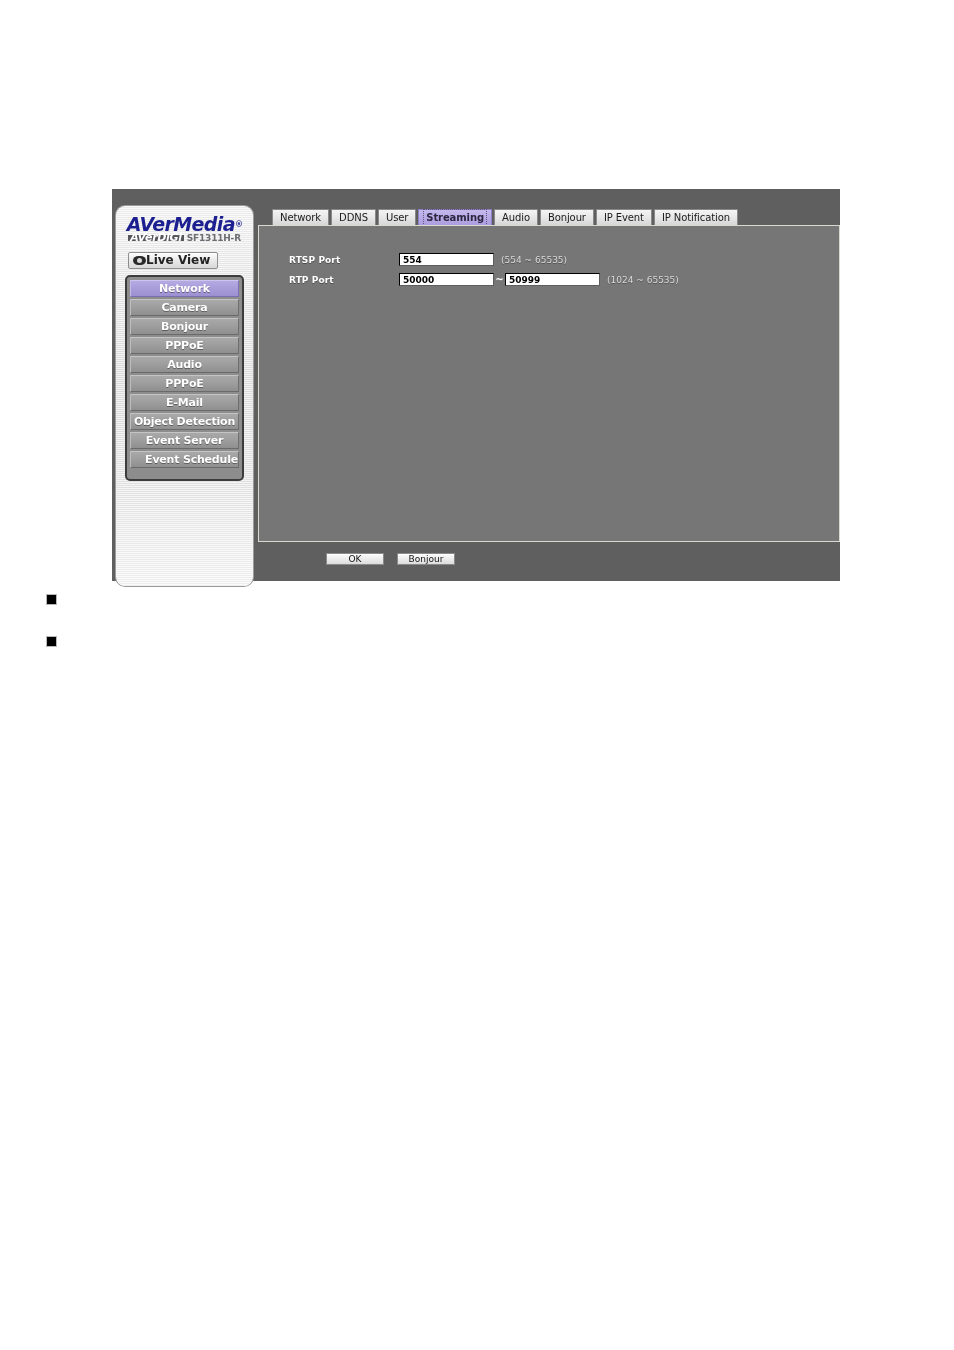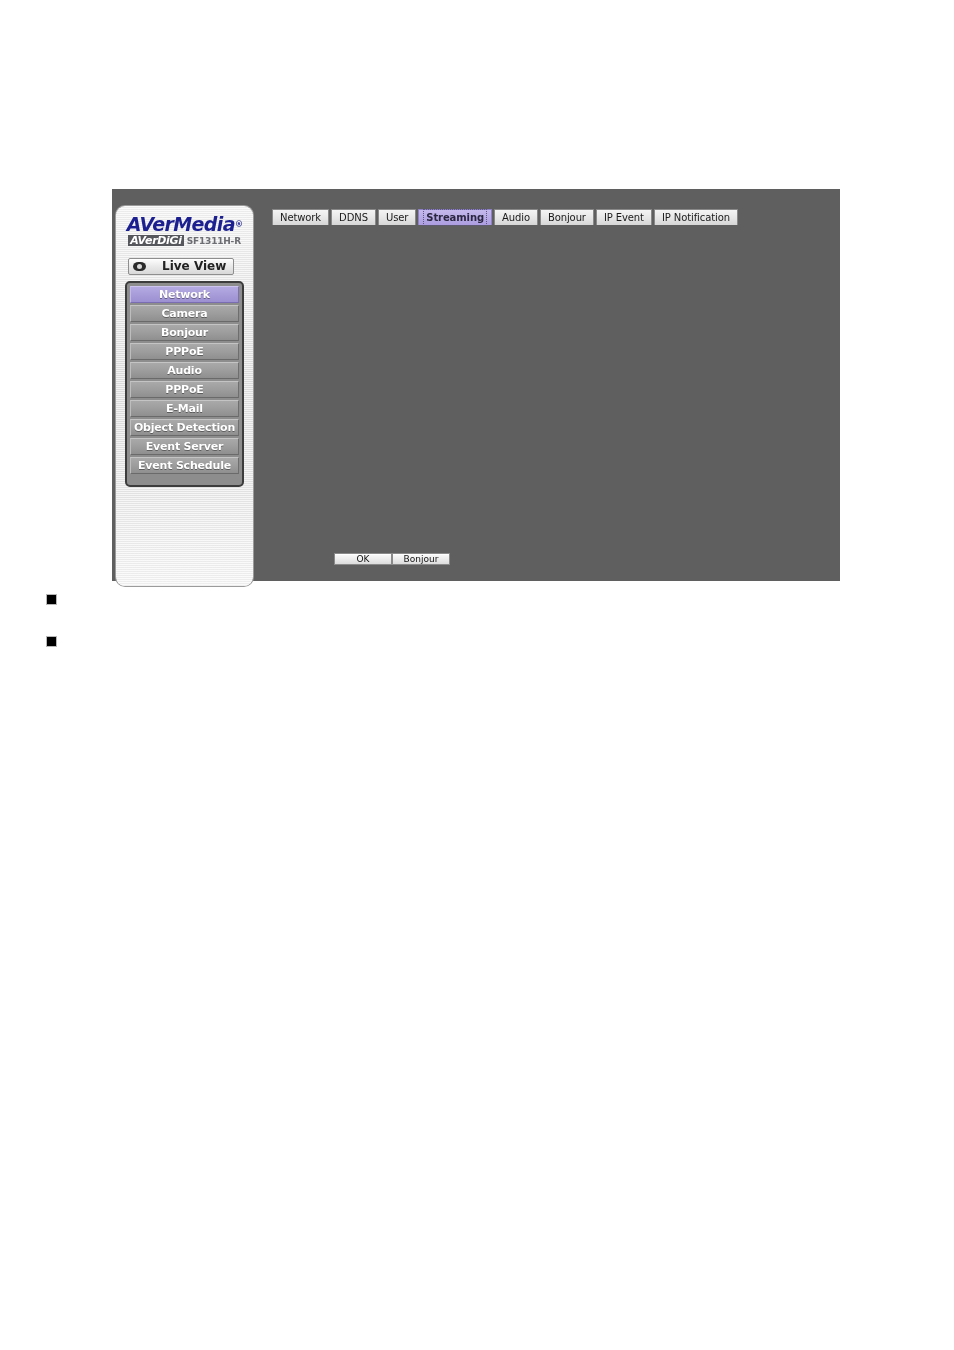--- a/index.html
+++ b/index.html
@@ -67,21 +67,21 @@
     line-height: 19px;
     white-space: nowrap;
   }
   .logo-main .tm {
     font-size: 8px;
     vertical-align: top;
     font-style: normal;
   }
   .logo-sub {
     margin-top: 1px;
-    line-height: 11px;
+    line-height: 6px;
     white-space: nowrap;
     font-size: 0;
   }
   .logo-sub .brandmark {
     display: inline-block;
     font-family: "DejaVu Sans", sans-serif;
     font-weight: bold;
     font-style: italic;
     font-size: 11px;
     color: #ffffff;
@@ -102,21 +102,21 @@
   
   .liveview-row {
     position: relative;
     z-index: 2;
     margin-top: 7px;
     padding-left: 12px;
   }
   .liveview-btn {
     display: inline-flex;
     align-items: center;
-    gap: 16px;
+    gap: 0;
     height: 15px;
     padding: 0 7px 0 4px;
     background: linear-gradient(to bottom, #fdfdfd 0%, #e9e9e9 50%, #d8d8d8 100%);
     border: 1px solid #8e8e8e;
     border-radius: 2px;
     box-shadow: inset 0 1px 0 #ffffff;
   }
   .eye-icon {
     width: 13px;
     height: 9px;
@@ -159,21 +159,21 @@
     display: flex;
     align-items: center;
     justify-content: center;
     background: linear-gradient(to bottom, #a9a9a9 0%, #9d9d9d 50%, #8f8f8f 100%);
     border-top: 1px solid #c4c4c4;
     border-left: 1px solid #bdbdbd;
     border-right: 1px solid #6e6e6e;
     border-bottom: 1px solid #6a6a6a;
     box-sizing: border-box;
   }
-  .nav-item:last-child { margin-bottom: 8px; }
+  .nav-item:last-child { margin-bottom: 8px; justify-content: flex-end; }
   .nav-item .nav-label {
     font-family: "DejaVu Sans", sans-serif;
     font-weight: bold;
     font-size: 11px;
     line-height: 12px;
     color: #ffffff;
     text-shadow: 0 1px 0 rgba(0,0,0,0.38);
     white-space: nowrap;
     letter-spacing: -0.2px;
   }
@@ -302,23 +302,24 @@
     font-size: 9px;
     line-height: 10px;
     color: #d9d9d9;
     text-shadow: 0 1px 0 rgba(0,0,0,0.3);
     white-space: nowrap;
   }
 
   
   #action-bar {
     position: absolute;
-    left: 76px;
+    left: 68px;
     top: 364px;
     display: flex;
+    gap: 13px;
     text-align: center;
   }
   .action-btn {
     width: 58px;
     height: 12px;
     display: flex;
     align-items: center;
     justify-content: center;
     background: linear-gradient(to bottom, #fbfbfb 0%, #ededed 50%, #dcdcdc 100%);
     border: 1px solid #8a8a8a;
@@ -423,20 +424,37 @@
         <span class="tab-label">Bonjour</span>
       </div>
       <div class="tab">
         <span class="tab-label">IP Event</span>
       </div>
       <div class="tab">
         <span class="tab-label">IP Notification</span>
       </div>
     </div>
 
+    <div id="form-panel">
+
+      <div class="field-row" id="row-rtsp">
+        <span class="field-label">RTSP Port</span>
+        <span class="txtbox" id="rtsp-port-input">554</span>
+        <span class="hint">(554 ~ 65535)</span>
+      </div>
+
+      <div class="field-row" id="row-rtp">
+        <span class="field-label">RTP Port</span>
+        <span class="txtbox" id="rtp-port-start-input">50000</span>
+        <span class="tilde">~</span>
+        <span class="txtbox" id="rtp-port-end-input">50999</span>
+        <span class="hint">(1024 ~ 65535)</span>
+      </div>
+
+    </div>
 
     <div id="action-bar">
       <div class="action-btn">
         <span class="btn-label">OK</span>
       </div>
       <div class="action-btn">
         <span class="btn-label">Bonjour</span>
       </div>
     </div>
 

